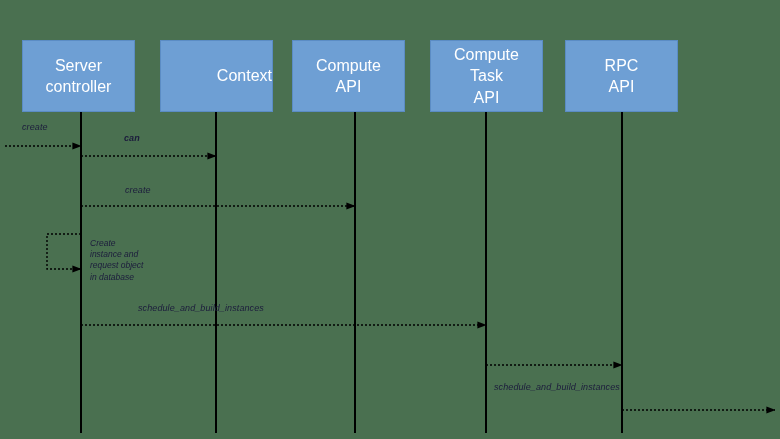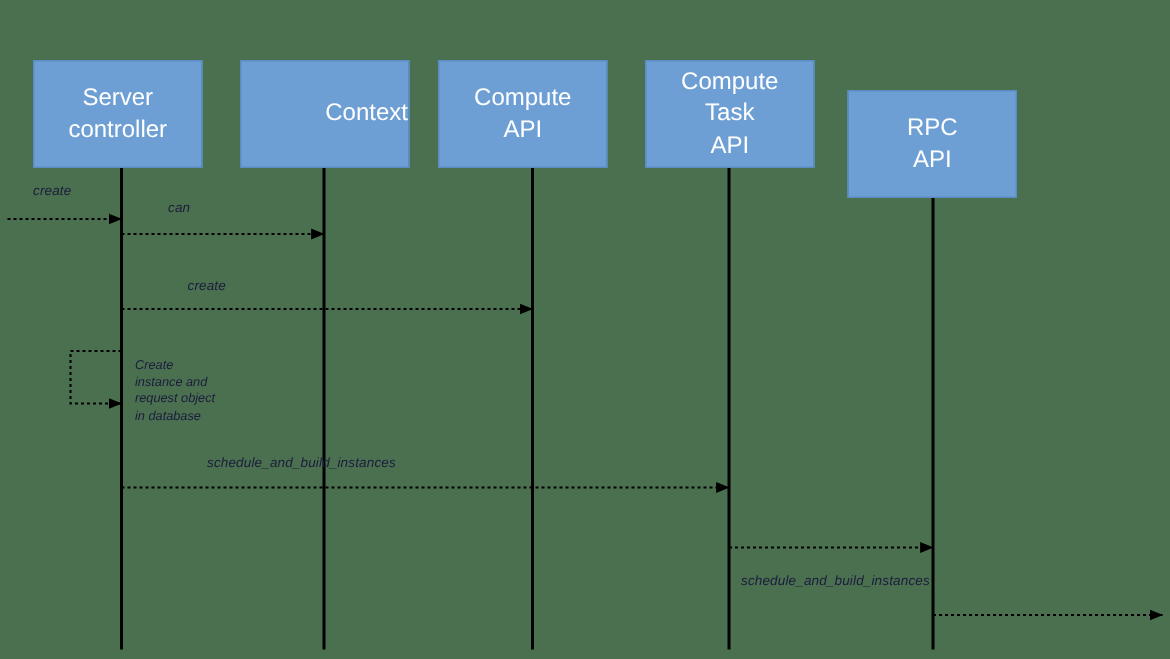--- a/index.html
+++ b/index.html
@@ -98,28 +98,28 @@
       </div>
       <div class="participant-box" style="left: 292px; top: 40px; width: 113px; height: 72px;">
         <span style="white-space: pre-line;">Compute
 API</span>
       </div>
       <div class="participant-box" style="left: 430px; top: 40px; width: 113px; height: 72px;">
         <span style="white-space: pre-line;">Compute
 Task
 API</span>
       </div>
-      <div class="participant-box" style="left: 565px; top: 40px; width: 113px; height: 72px; margin-top: 20px;">
+      <div class="participant-box" style="left: 565px; top: 40px; width: 113px; height: 72px;">
         <span style="white-space: pre-line;">RPC
 API</span>
       </div>
     </div>
   <div id="message-labels">
       <div class="msg-label" style="left: 22px; top: 122px;">create</div>
-      <div class="msg-label" style="left: 112px; top: 133px;">can</div>
+      <div class="msg-label" style="left: 124px; top: 133px; font-weight: bold;">can</div>
       <div class="msg-label" style="left: 125px; top: 185px;">create</div>
       <div class="msg-label" style="left: 138px; top: 303px;">schedule_and_build_instances</div>
       <div class="msg-label" style="left: 494px; top: 382px;">schedule_and_build_instances</div>
     </div>
 
   <div class="note-label" id="self-note" style="left: 90px; top: 238px;">Create
 instance and
 request object
 in database</div>
 

